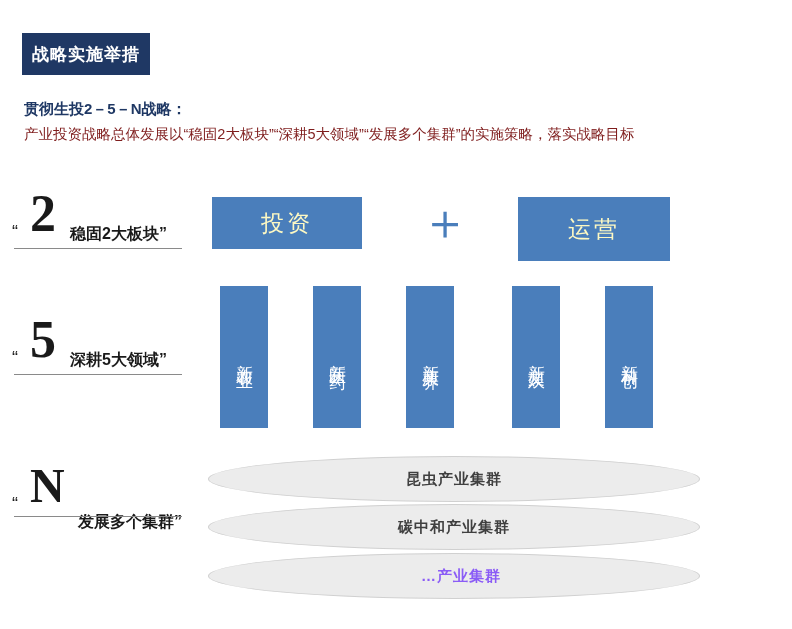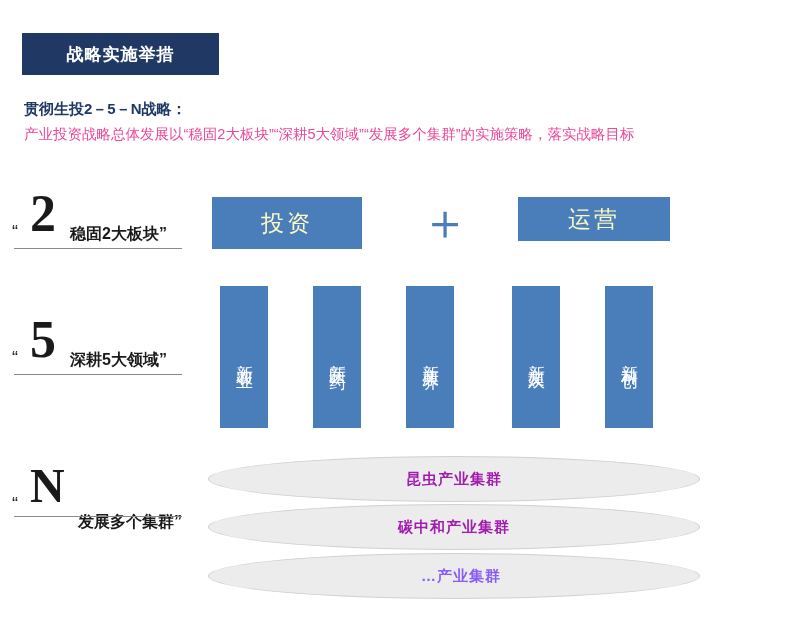--- a/index.html
+++ b/index.html
@@ -14,21 +14,21 @@
     color: #262626;
     position: relative;
     overflow: hidden;
   }
 
   
   .title-banner {
     position: absolute;
     left: 22px;
     top: 33px;
-    width: 197px;
+    width: 128px;
     height: 42px;
     background: #1f3864;
     display: flex;
     align-items: center;
     justify-content: center;
   }
   .title-banner-text {
     color: #ffffff;
     font-size: 17px;
     font-weight: bold;
@@ -43,21 +43,21 @@
     width: 740px;
   }
   .intro-heading {
     color: #1f3864;
     font-size: 15px;
     font-weight: bold;
     line-height: 22px;
     margin-bottom: 2px;
   }
   .intro-body {
-    color: #ec4899;
+    color: #7f1d1d;
     font-size: 14.5px;
     line-height: 25px;
   }
 
   
   .row-label {
     position: absolute;
     width: 178px;
     height: 64px;
   }
@@ -111,21 +111,21 @@
     display: flex;
     align-items: center;
     justify-content: center;
   }
   .panel-text {
     color: #fef9c3;
     font-size: 23px;
     letter-spacing: 3px;
   }
   #panel-invest { left: 212px; top: 197px; width: 150px; height: 52px; }
-  #panel-operate { left: 518px; top: 197px; width: 152px; height: 44px; justify-content: center; }
+  #panel-operate { left: 518px; top: 197px; width: 152px; height: 64px; justify-content: center; }
 
   .plus-sign {
     position: absolute;
     left: 420px;
     top: 198px;
     width: 44px;
     height: 50px;
     color: #4a7ebb;
     font-size: 50px;
     line-height: 48px;
@@ -162,21 +162,21 @@
     border: 1px solid #d0d0d0;
     background: #ececec;
     border-radius: 50%;
     display: flex;
     align-items: center;
     justify-content: center;
   }
   .ellipse-text {
     font-size: 15px;
     font-weight: bold;
-    color: #a21caf;
+    color: #404040;
     letter-spacing: 1px;
   }
   .ellipse.muted .ellipse-text {
     font-weight: bold;
     color: #8b5cf6;
     margin-left: 14px;
   }
 </style>
 </head>
 <body>

